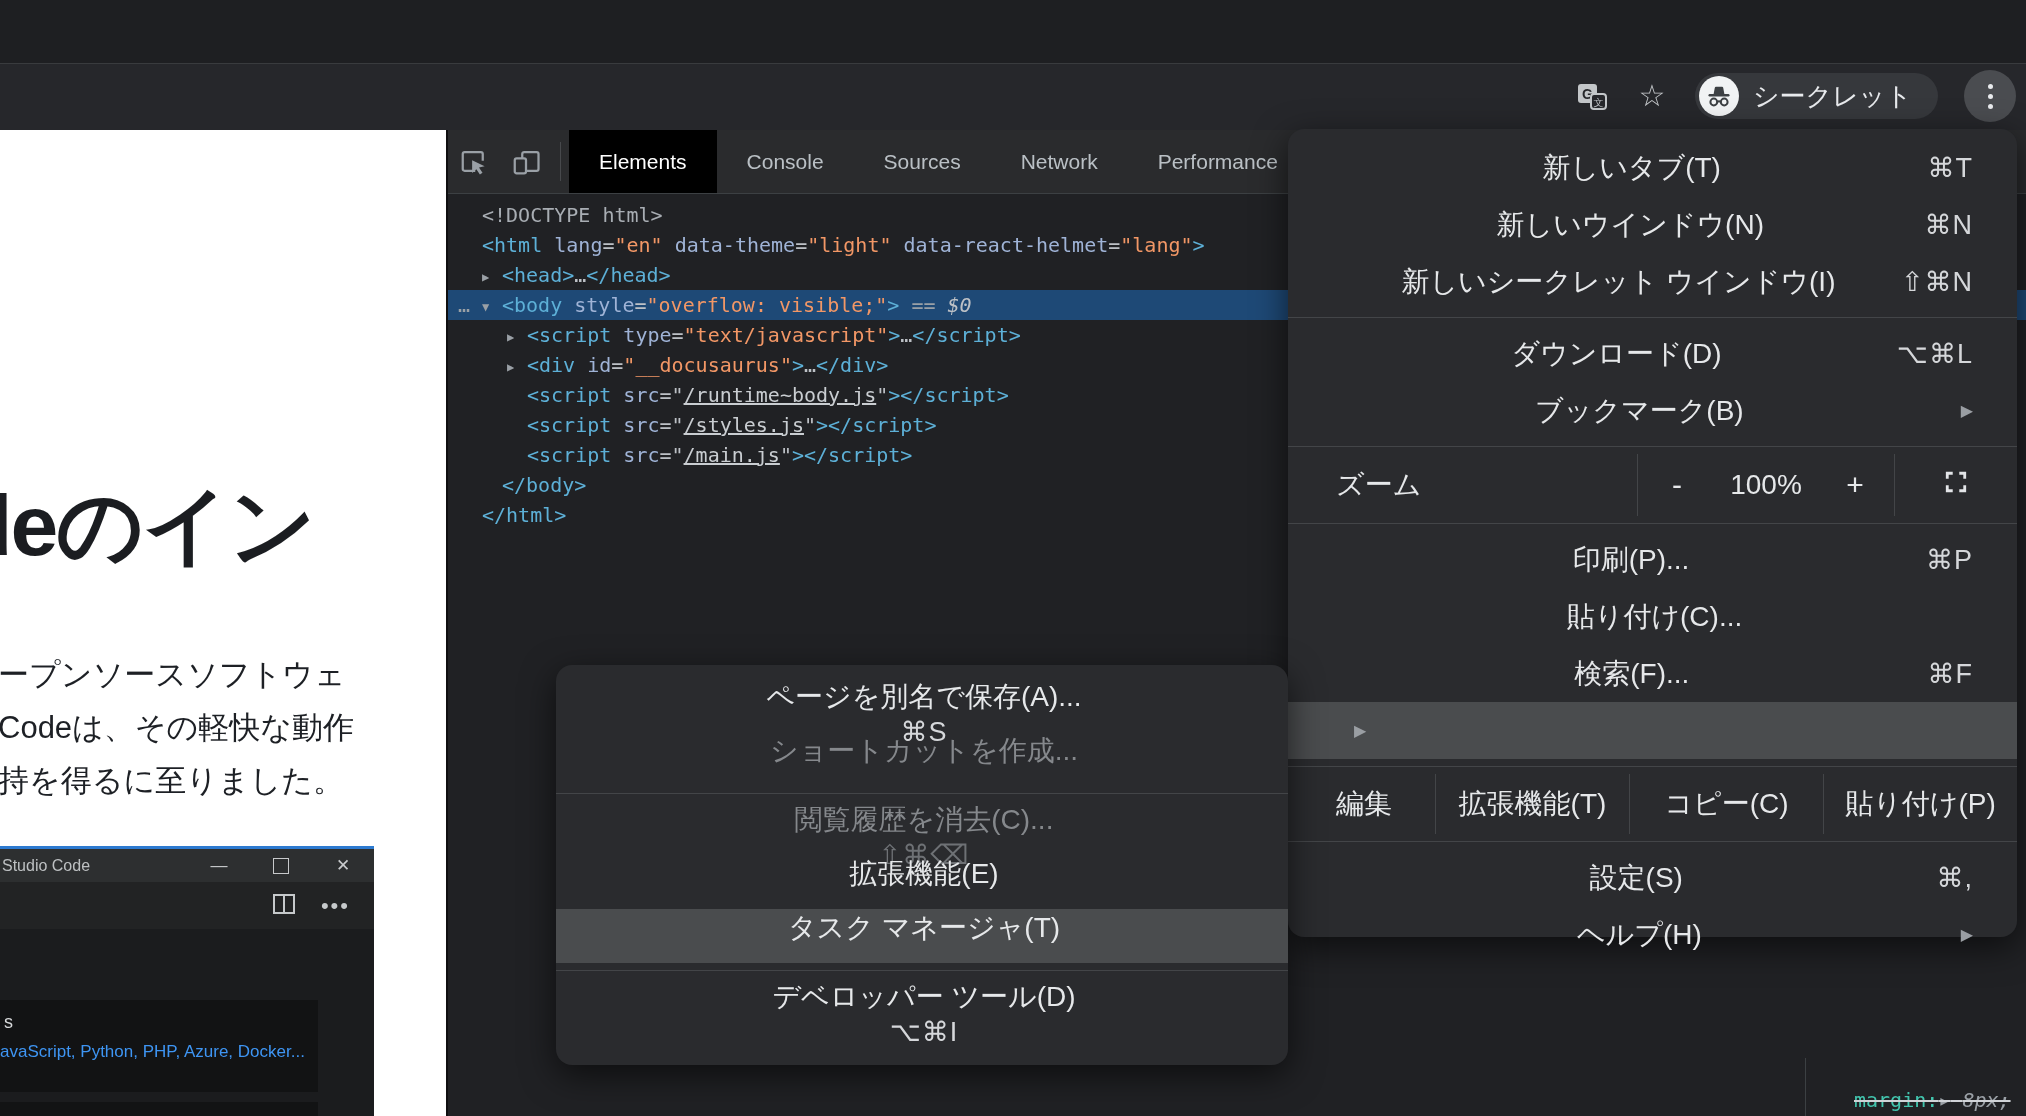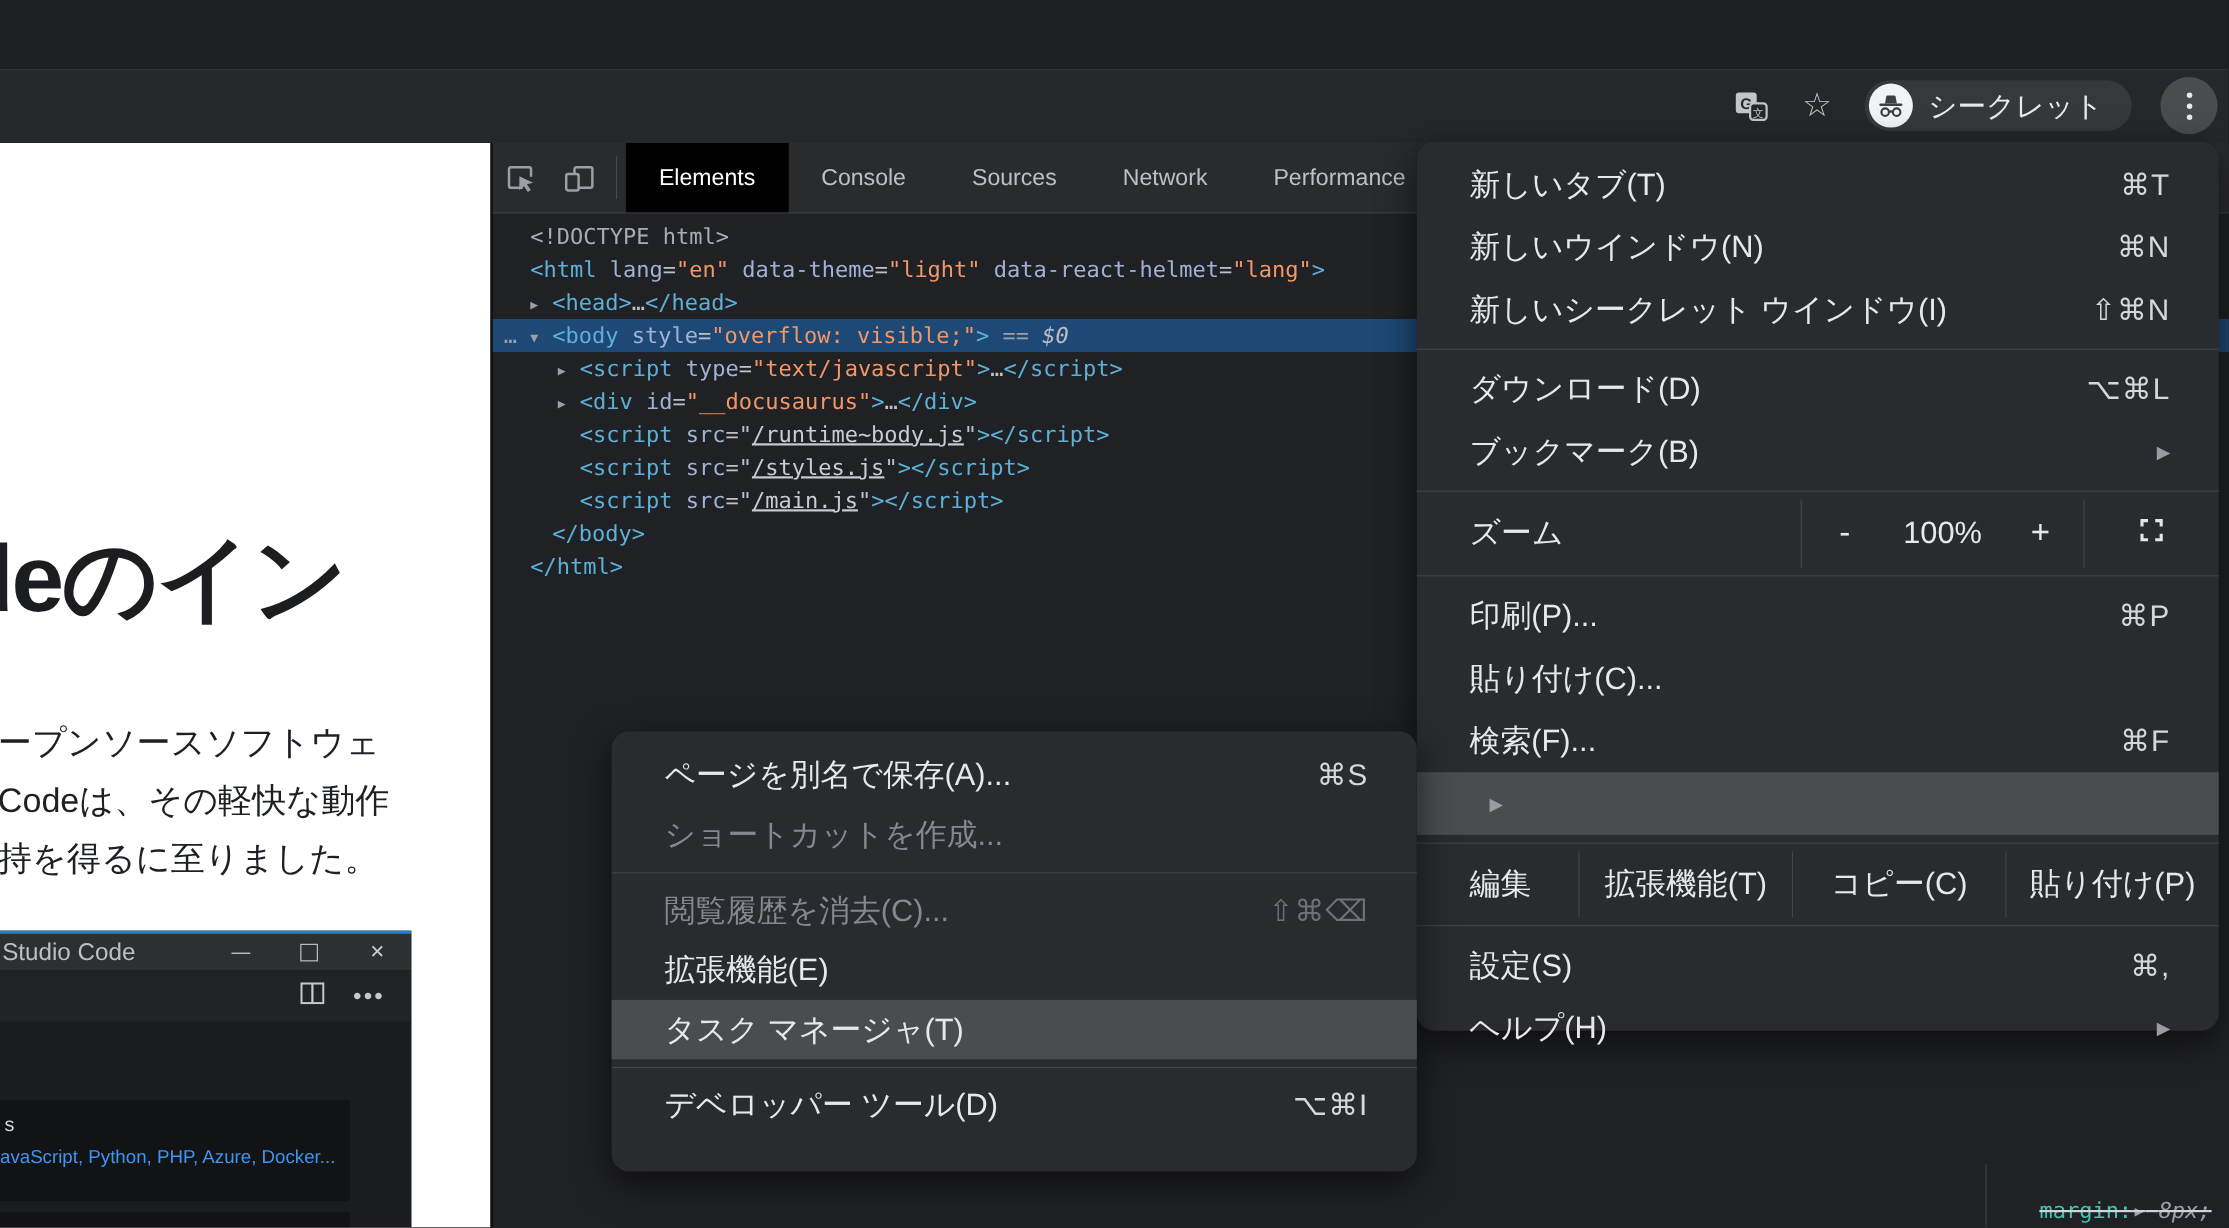--- a/index.html
+++ b/index.html
@@ -21,21 +21,21 @@
   .dots-btn{width:52px;height:52px;border-radius:50%;background:#4a4c50;display:flex;flex-direction:column;align-items:center;justify-content:center;gap:5px;margin-right:10px;}
   .dots-btn i{width:5px;height:5px;border-radius:50%;background:#e8eaed;}
   
   #page{position:absolute;left:0;top:130px;width:446px;height:986px;background:#ffffff;overflow:hidden;}
   .page-heading{position:absolute;left:-40px;top:338px;font-size:86px;font-weight:800;color:#1b1d21;letter-spacing:-2px;white-space:nowrap;}
   .page-par{position:absolute;left:-2px;top:518px;font-size:31px;line-height:53px;color:#1d2025;white-space:nowrap;}
   
   #vscode-shot{position:absolute;left:0;top:716px;width:374px;height:270px;background:#1b1c1e;overflow:hidden;}
   .vs-blue{height:3px;background:#2c7ad0;}
   .vs-titlebar{height:33px;background:#2d2f30;display:flex;align-items:center;}
-  .vs-title{color:#bdc0c2;font-size:22px;margin-left:2px;white-space:nowrap;flex:1;}
+  .vs-title{color:#bdc0c2;font-size:16px;margin-left:2px;white-space:nowrap;flex:1;}
   .vs-btn{width:62px;height:33px;display:flex;align-items:center;justify-content:center;color:#c8cacc;font-size:17px;}
   .vs-btn .sq{width:14px;height:14px;border:1.5px solid #c8cacc;}
   .vs-row2{height:47px;background:#222324;display:flex;align-items:center;justify-content:flex-end;gap:26px;padding-right:24px;}
   .vs-more{color:#c6c9cb;font-size:22px;letter-spacing:2px;}
   .vs-content{position:relative;height:187px;background:#1b1c1e;}
   .vs-panel1{position:absolute;left:0;top:71px;width:318px;height:92px;background:#121314;}
   .vs-panel2{position:absolute;left:0;top:173px;width:318px;height:14px;background:#121314;}
   .vs-s{position:absolute;left:4px;top:12px;color:#d8dadc;font-size:18px;}
   .vs-links{position:absolute;left:0;top:42px;color:#3e95f3;font-size:17px;white-space:nowrap;}
   
@@ -66,22 +66,22 @@
   .sp-row{position:absolute;left:0;width:100%;white-space:nowrap;}
   .sp-strike{text-decoration:line-through;}
   .sp-teal{color:#42c5ae;}
   .sp-gray{color:#9aa0a6;}
   .sp-it{font-style:italic;}
   
   .menu{position:absolute;background:#2a2b2e;border-radius:16px;box-shadow:0 10px 34px rgba(0,0,0,.6);padding:10px 0;box-sizing:border-box;color:#e6e8ea;font-size:28px;z-index:50;}
   #chrome-menu{left:1288px;top:129px;width:729px;height:808px;}
   #tools-submenu{left:556px;top:665px;width:732px;height:400px;padding:13px 0;}
   .menu-item{height:57px;display:flex;align-items:center;padding:0 44px 0 48px;}
-  #tools-submenu .menu-item{height:54px;}
-  .menu-item .mi-label{flex:1;white-space:nowrap;}
+  #tools-submenu .menu-item{height:54px;flex-direction:column;}
+  .menu-item .mi-label{flex:1;white-space:nowrap;text-align:center;}
   .menu-item.highlighted{background:#4a4c4e;}
   .menu-item.disabled .mi-label{color:#85888c;}
   .menu-item.disabled .mi-short{color:#6e7175;}
   .mi-short{color:#d5d7da;font-size:27px;letter-spacing:1px;}
   .mi-arrow{color:#9a9ea3;font-size:16px;margin-left:18px;}
   .menu-sep{height:1px;background:#434548;margin:7px 0;}
   
   .menu-zoom-row{height:62px;display:flex;align-items:stretch;}
   .mz-label{flex:1;display:flex;align-items:center;padding-left:48px;white-space:nowrap;}
   .mz-sep{width:1px;background:#434548;}

